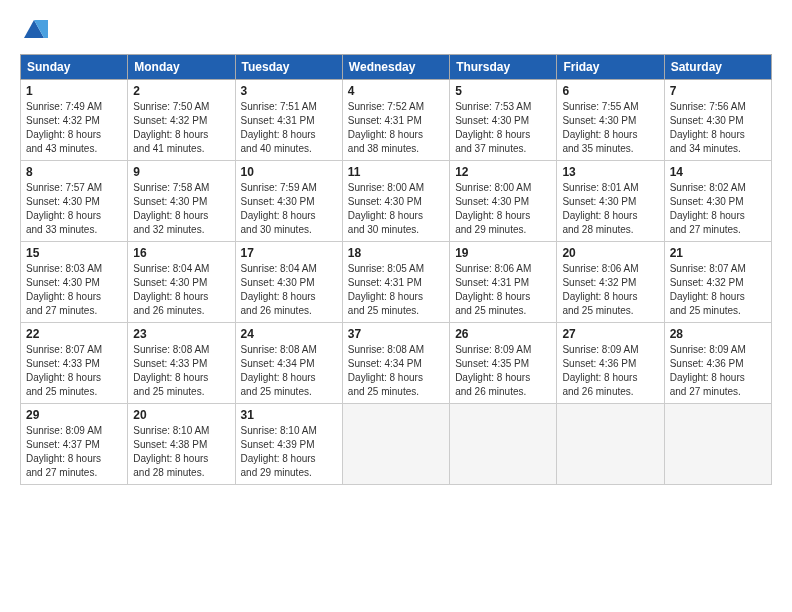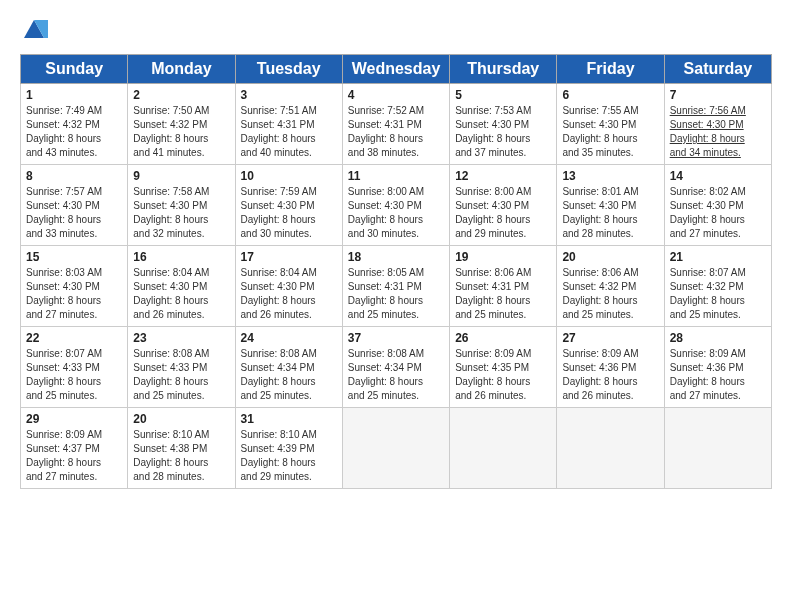--- a/index.html
+++ b/index.html
@@ -58,23 +58,23 @@
       color: #555;
     }
     .calendar-table {
       width: 100%;
       border-collapse: collapse;
       table-layout: fixed;
     }
     .calendar-table th {
       background: #2060b0;
       color: #fff;
-      font-size: 16px;
-      font-weight: bold;
-      text-align: center;
+      font-size: 12px;
+      font-weight: bold;
+      text-align: left;
       padding: 5px 6px;
       border: 1px solid #aaa;
     }
     .calendar-table td {
       border: 1px solid #ccc;
       vertical-align: top;
       padding: 4px 5px;
       font-size: 9.5px;
       color: #333;
       background: #fff;
@@ -173,21 +173,21 @@
           </td>
           <td>
             <span class="day-number">6</span>
             <div class="day-info" style="white-space: pre-line;">Sunrise: 7:55 AM
 Sunset: 4:30 PM
 Daylight: 8 hours
 and 35 minutes.</div>
           </td>
           <td>
             <span class="day-number">7</span>
-            <div class="day-info" style="white-space: pre-line; text-decoration: underline;">Sunrise: 7:56 AM
+            <div class="day-info" style="white-space: pre-line;">Sunrise: 7:56 AM
 Sunset: 4:30 PM
 Daylight: 8 hours
 and 34 minutes.</div>
           </td>
         </tr>
         <tr>
           <td>
             <span class="day-number">8</span>
             <div class="day-info" style="white-space: pre-line;">Sunrise: 7:57 AM
 Sunset: 4:30 PM

